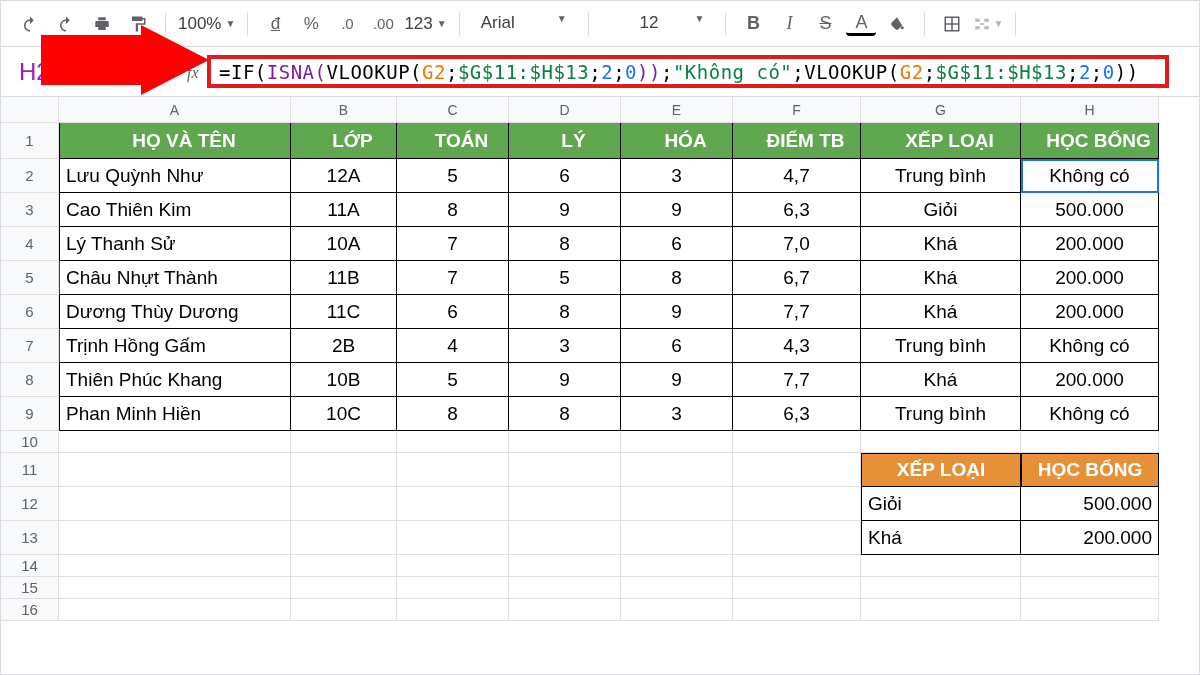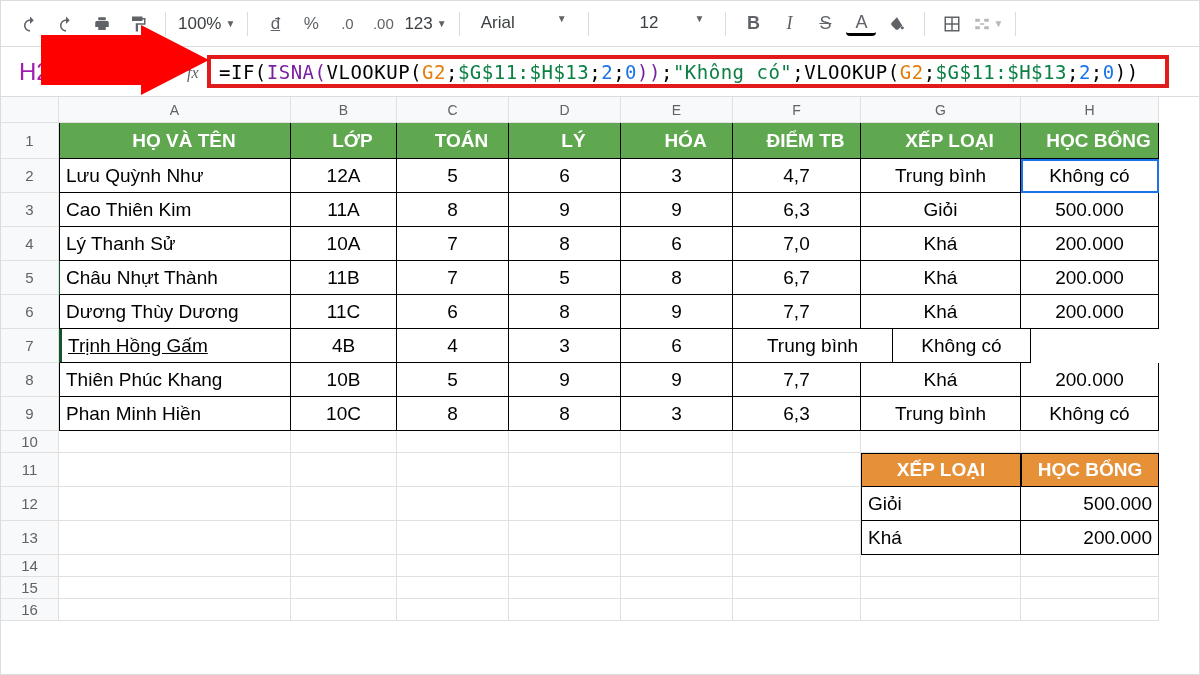--- a/index.html
+++ b/index.html
@@ -246,25 +246,26 @@
             <div class="cell dcell wB center">11C</div>
             <div class="cell dcell wC center">6</div>
             <div class="cell dcell wD center">8</div>
             <div class="cell dcell wE center">9</div>
             <div class="cell dcell wF center">7,7</div>
             <div class="cell dcell wG center">Khá</div>
             <div class="cell dcell wH center">200.000</div>
           </div>
           <div class="row">
             <div class="rh">7</div>
-            <div class="cell dcell wA first-col" style="border-left:3px solid #14532d;text-decoration:underline;">Trịnh Hồng Gấm</div>
-            <div class="cell dcell wB center">4B</div>
+            <div class="cell dcell wA first-col" style="border-left:1px solid #14532d;">Trịnh Hồng Gấm</div>
+            <div class="cell dcell wB center">2B</div>
             <div class="cell dcell wC center">4</div>
             <div class="cell dcell wD center">3</div>
             <div class="cell dcell wE center">6</div>
+            <div class="cell dcell wF center">4,3</div>
             <div class="cell dcell wG center">Trung bình</div>
             <div class="cell dcell wH center">Không có</div>
           </div>
           <div class="row">
             <div class="rh">8</div>
             <div class="cell dcell wA first-col" style="border-left:1px solid #000;">Thiên Phúc Khang</div>
             <div class="cell dcell wB center">10B</div>
             <div class="cell dcell wC center">5</div>
             <div class="cell dcell wD center">9</div>
             <div class="cell dcell wE center">9</div>

